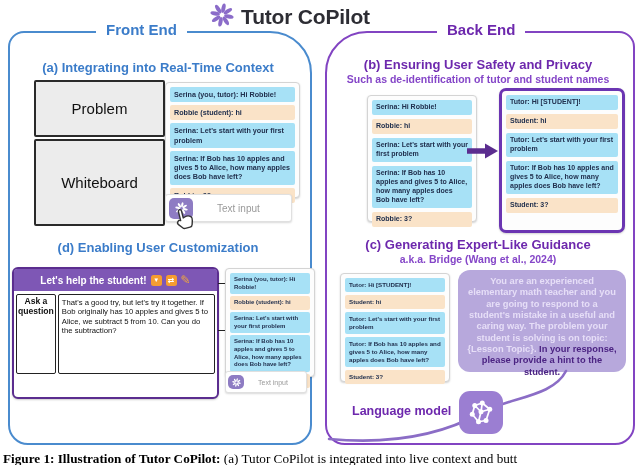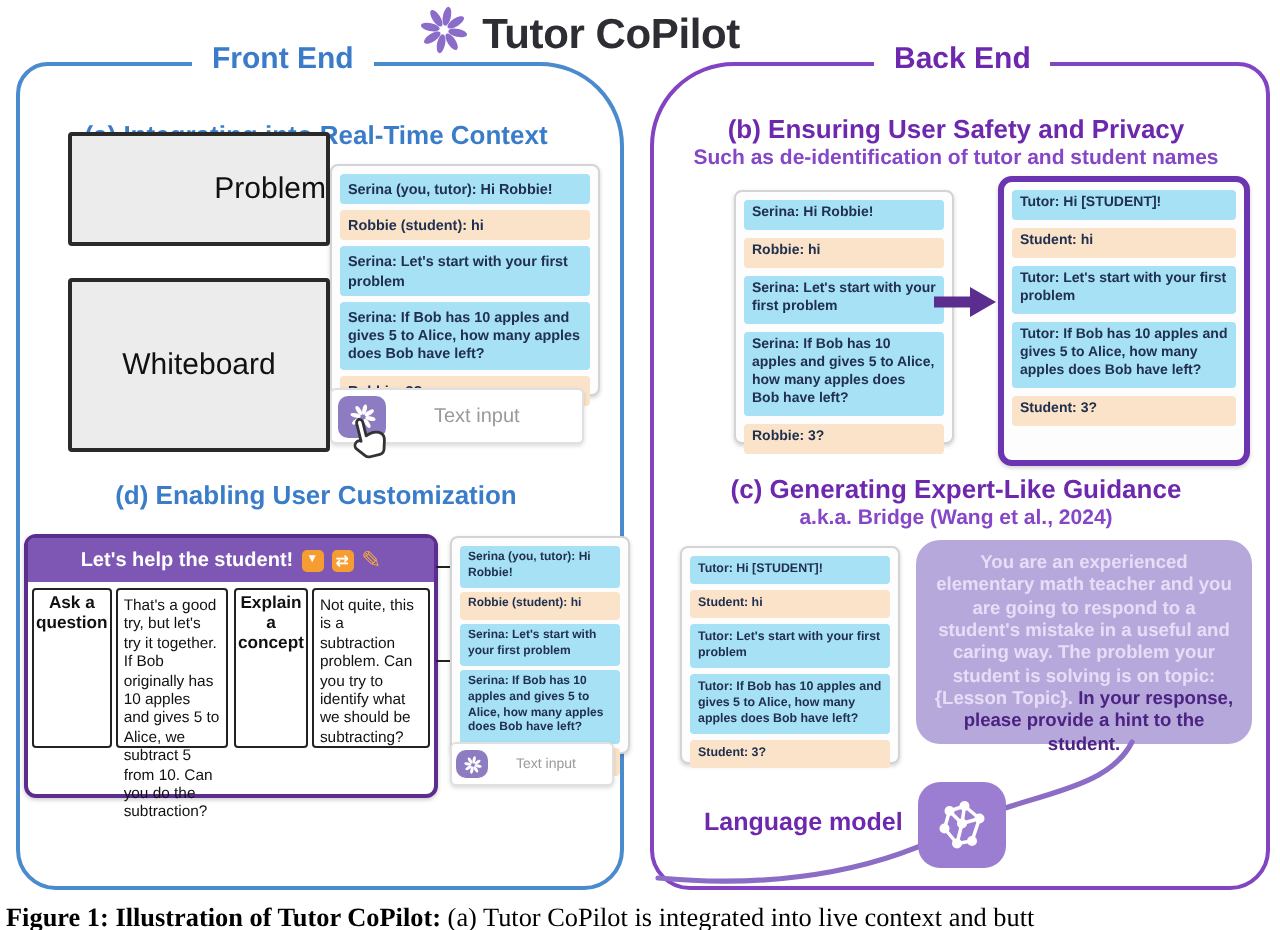--- a/index.html
+++ b/index.html
@@ -21,21 +21,21 @@
   .be-label{left:437px;color:#6d28ad;}
 
   .sec-title{font-size:13px;font-weight:800;text-align:center;}
   .fe-title{color:#3b7cc9;left:8px;width:300px;}
   .be-title{color:#6d28ad;left:325px;width:306px;}
   .be-sub{color:#8546c8;font-size:10.5px;font-weight:600;text-align:center;left:325px;width:306px;}
 
   
   .board{background:#ececec;border:2px solid #2a2a2a;border-radius:2px;
          display:flex;align-items:center;justify-content:center;color:#111;font-size:15px;}
-  .board-problem{left:34px;top:66px;width:127px;height:53px;justify-content:flex-end;}
+  .board-problem{left:34px;top:80px;width:127px;height:53px;}
   .board-white{left:34px;top:139px;width:127px;height:83px;}
 
   
   .chat{background:#fdfdfd;border:1px solid #d4d4d4;border-radius:4px;
         box-shadow:0 1px 2px rgba(0,0,0,.18);padding:4px;display:flex;flex-direction:column;gap:3px;}
   .bubble{border-radius:2px;padding:3px 4px;font-weight:700;color:#21304e;line-height:1.28;}
   .bubble.tutor{background:#a7e1f6;}
   .bubble.student{background:#fae3c8;}
 
   .chat-a{left:165px;top:82px;width:125px;height:106px;font-size:7.2px;}
@@ -167,24 +167,20 @@
       <span>Let's help the student!</span>
       <span class="ic-orange ic-dd">▼</span>
       <span class="ic-orange ic-rf">⇄</span>
       <span class="ic-pencil">✎</span>
     </div>
     <div class="cols">
       <div class="col">
         <div class="col-h">Ask a question</div>
         <div class="col-b">That's a good try, but let's try it together. If Bob originally has 10 apples and gives 5 to Alice, we subtract 5 from 10. Can you do the subtraction?</div>
       </div>
-      <div class="col">
-        <div class="col-h">Explain a concept</div>
-        <div class="col-b">Not quite, this is a subtraction problem. Can you try to identify what we should be subtracting?</div>
-      </div>
     </div>
   </div>
 
   <div class="abs bracket"></div>
 
   <div class="abs chat chat-d">
       <div class="bubble tutor">Serina (you, tutor): Hi Robbie!</div>
       <div class="bubble student">Robbie (student): hi</div>
       <div class="bubble tutor">Serina: Let's start with your first problem</div>
       <div class="bubble tutor">Serina: If Bob has 10 apples and gives 5 to Alice, how many apples does Bob have left?</div>

